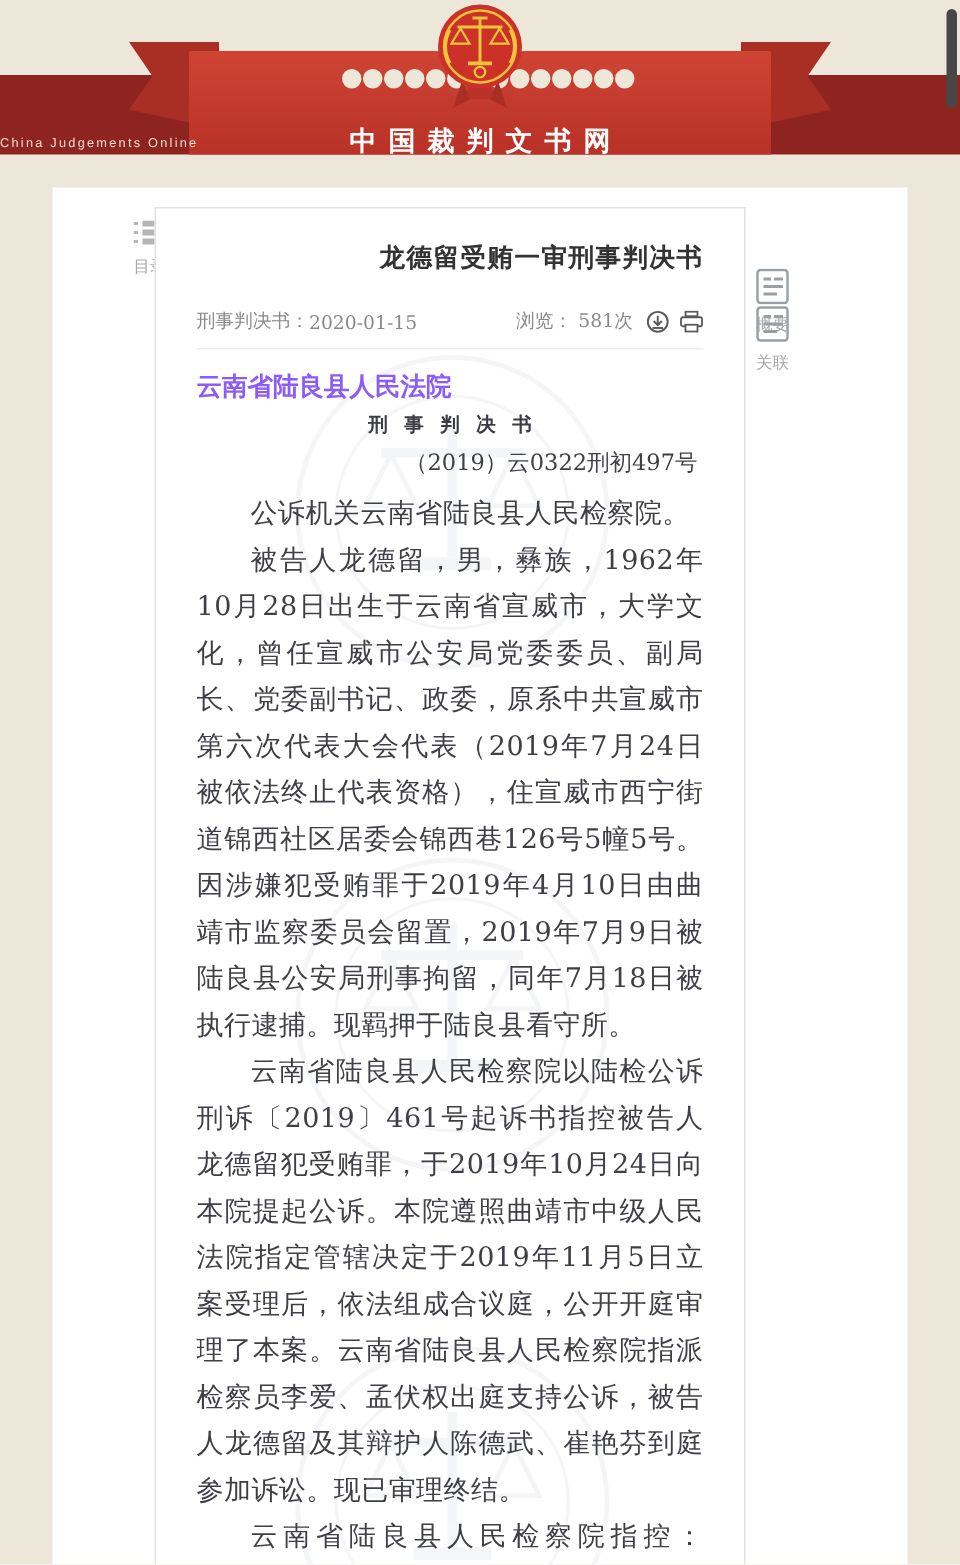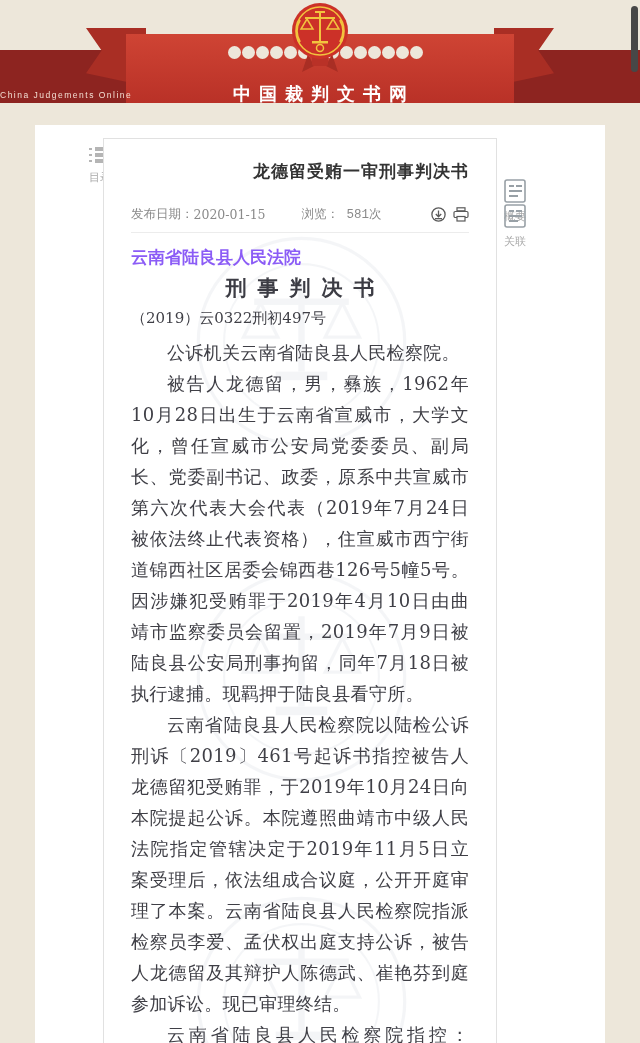--- a/index.html
+++ b/index.html
@@ -40,28 +40,28 @@
 
   .doc-box { position:absolute; top:13px; left:68px; width:394px; height:905px;
              border:1px solid #e1e1e1; border-bottom:none; background:#ffffff; overflow:hidden; }
   .doc-inner { position:relative; padding:0 27px; z-index:2; }
 
   .doc-title { margin-top:21px; text-align:right; font-size:17px; font-weight:bold;
                color:#333333; letter-spacing:1px; }
 
   .meta-row { display:flex; align-items:center; margin-top:23px; padding-bottom:9px;
               border-bottom:1px solid #ececec; font-size:12.5px; color:#8a8a8a; }
-  .meta-views { margin-left:36px;font-family:Liberation Mono, monospace; }
+  .meta-views { margin-left:66px; }
   .meta-icons { margin-left:auto; display:flex; gap:7px; }
   .meta-icons svg { cursor:pointer; }
 
   .court-name { margin-top:13px; font-size:17px; font-weight:600; color:#8b5cf6; }
-  .doc-type  { margin-top:5px; text-align:center; font-size:21px; font-weight:600; color:#3c3c44;
+  .doc-type  { margin-top:5px; text-align:center; font-size:13px; font-weight:600; color:#3c3c44;
                letter-spacing:11px; text-indent:11px; }
-  .case-no   { margin-top:7px; font-size:15px; color:#3f3f46; padding-right:4px; }
+  .case-no   { margin-top:7px; text-align:right; font-size:15px; color:#3f3f46; padding-right:4px; }
 
   .body-text { margin-top:9px; }
   .body-text p { font-size:18px; line-height:31px; color:#3f3f46; text-indent:2em;
                  text-align:justify; letter-spacing:0.3px; }
 
   .watermark { position:absolute; left:90px; opacity:0.07; z-index:1; }
   .wm1 { top:95px; } .wm2 { top:430px; } .wm3 { top:755px; }
 </style>
 </head>
 <body>
@@ -171,21 +171,21 @@
       <rect x="28" y="30" width="44" height="3" fill="#6d7f96"></rect>
       <path d="M31 32 L23 48 L39 48 Z" fill="none" stroke="#6d7f96" stroke-width="1.5"></path>
       <path d="M69 32 L61 48 L77 48 Z" fill="none" stroke="#6d7f96" stroke-width="1.5"></path>
       <rect x="38" y="64" width="24" height="4" fill="#6d7f96"></rect>
     </svg>
 
     <div class="doc-inner">
       <div class="doc-title">龙德留受贿一审刑事判决书</div>
 
       <div class="meta-row">
-        <span>发布日期：</span>
+        <span>刑事判决书：</span>
         <span>2020-01-15</span>
         <span class="meta-views">
           <span>浏览：</span>
           <span>581次</span>
         </span>
         <span class="meta-icons">
           <svg width="15" height="15" viewBox="0 0 15 15">
             <circle cx="7.5" cy="7.5" r="6.6" fill="none" stroke="#5a5a5a" stroke-width="1.3"></circle>
             <path d="M7.5 3.5 L7.5 9.5 M4.8 7 L7.5 9.8 L10.2 7" fill="none" stroke="#5a5a5a" stroke-width="1.3"></path>
             <rect x="4" y="11" width="7" height="1.3" fill="#5a5a5a"></rect>

